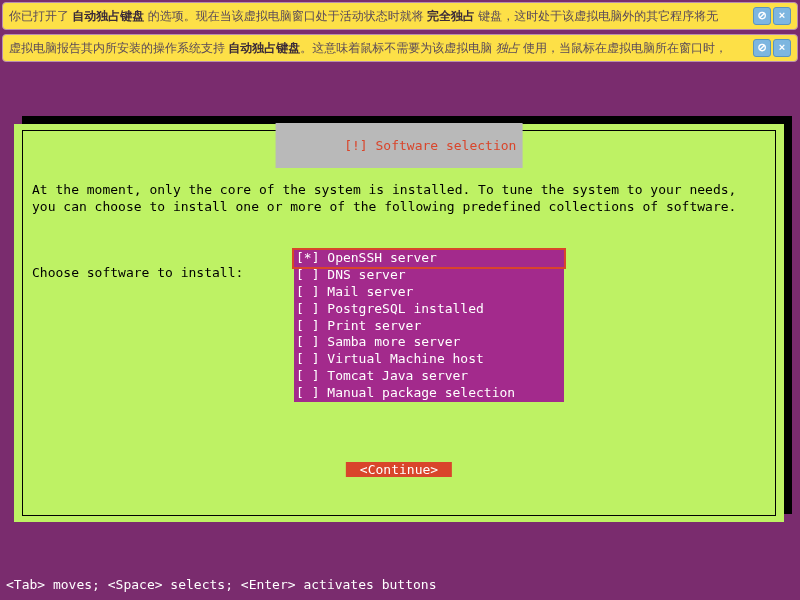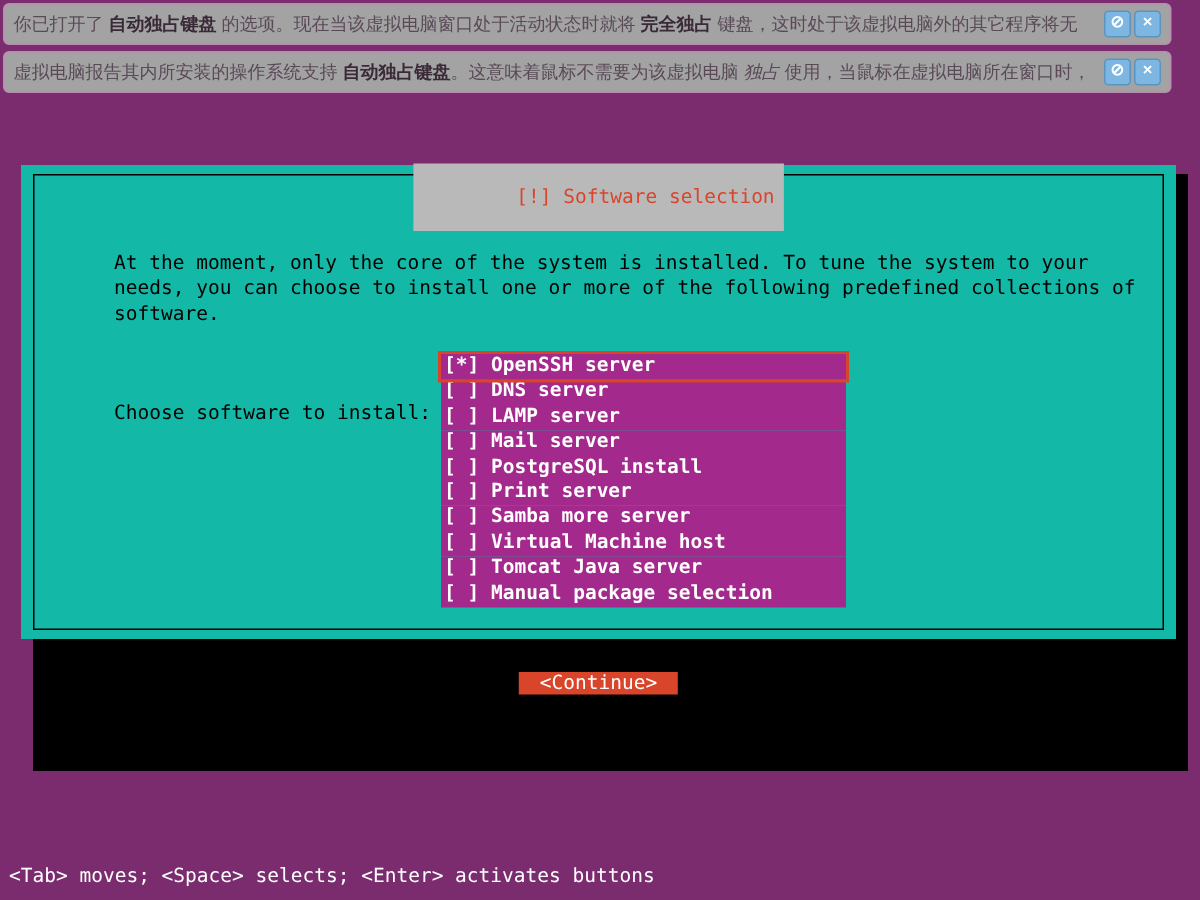--- a/index.html
+++ b/index.html
@@ -8,22 +8,22 @@
     height: 600px;
     background: #7a2c6e;
     font-family: "DejaVu Sans Mono", "Courier New", monospace;
     font-size: 13px;
     overflow: hidden;
     position: relative;
   }
 
   
   .notif {
-    margin: 2px 19px 4px 2px;
-    background: #a3a3a3;
+    margin: 2px 2px 4px 2px;
+    background: #fde047;
     border: 1px solid #b88db0;
     border-radius: 4px;
     padding: 4px 6px;
     display: flex;
     align-items: center;
     color: #5a4a58;
     font-family: sans-serif;
     font-size: 12px;
     line-height: 1.4;
   }
@@ -49,23 +49,23 @@
     height: 398px;
   }
   .shadow {
     position: absolute;
     left: 8px; top: 8px;
     width: 770px; height: 398px;
     background: #000;
   }
   .panel {
     position: absolute;
-    left: 0; top: 2px;
-    width: 770px; height: 316px;
-    background: #14b8a6;
+    left: 0; top: 16px;
+    width: 770px; height: 398px;
+    background: #bef264;
     color: #000;
   }
   .panel-border {
     position: absolute;
     left: 8px; top: 6px; right: 8px; bottom: 6px;
     border: 1px solid #000;
   }
   .panel-title {
     position: absolute;
     top: -8px;
@@ -74,30 +74,28 @@
     background: #b9b9b9;
     padding: 0 6px;
     color: #d9452b;
     white-space: pre;
   }
   .panel-body {
     position: absolute;
     left: 18px; right: 18px; top: 24px;
     white-space: pre-wrap;
     line-height: 1.3;
-    margin-left: 44px;
   }
   .desc { color: #000; }
   .prompt { margin-top: 16px; }
 
   .list {
     position: absolute;
     left: 280px;
     top: 126px;
-    font-weight: bold;
   }
   .item {
     background: #a32a8c;
     color: #fff;
     white-space: pre;
     line-height: 1.3;
     width: 270px;
     padding: 0 0 0 2px;
   }
   .item.first-selected {
@@ -158,23 +156,22 @@
       </div>
     </div>
     <div class="panel-body">
       <div class="desc">At the moment, only the core of the system is installed. To tune the system to your needs, you can choose to install one or more of the following predefined collections of software.</div>
       <div class="prompt">Choose software to install:</div>
     </div>
 
     <div class="list">
       <div class="item first-selected"><span>[*]</span> <span>OpenSSH server</span></div>
       <div class="item"><span>[ ]</span> <span>DNS server</span></div>
-      <div class="item"><span>[ ]</span> <span>LAMP server</span></div>
       <div class="item"><span>[ ]</span> <span>Mail server</span></div>
-      <div class="item"><span>[ ]</span> <span>PostgreSQL install</span></div>
+      <div class="item"><span>[ ]</span> <span>PostgreSQL installed</span></div>
       <div class="item"><span>[ ]</span> <span>Print server</span></div>
       <div class="item"><span>[ ]</span> <span>Samba more server</span></div>
       <div class="item"><span>[ ]</span> <span>Virtual Machine host</span></div>
       <div class="item"><span>[ ]</span> <span>Tomcat Java server</span></div>
       <div class="item"><span>[ ]</span> <span>Manual package selection</span></div>
     </div>
 
     <div class="continue">&lt;Continue&gt;</div>
   </div>
 </div>

